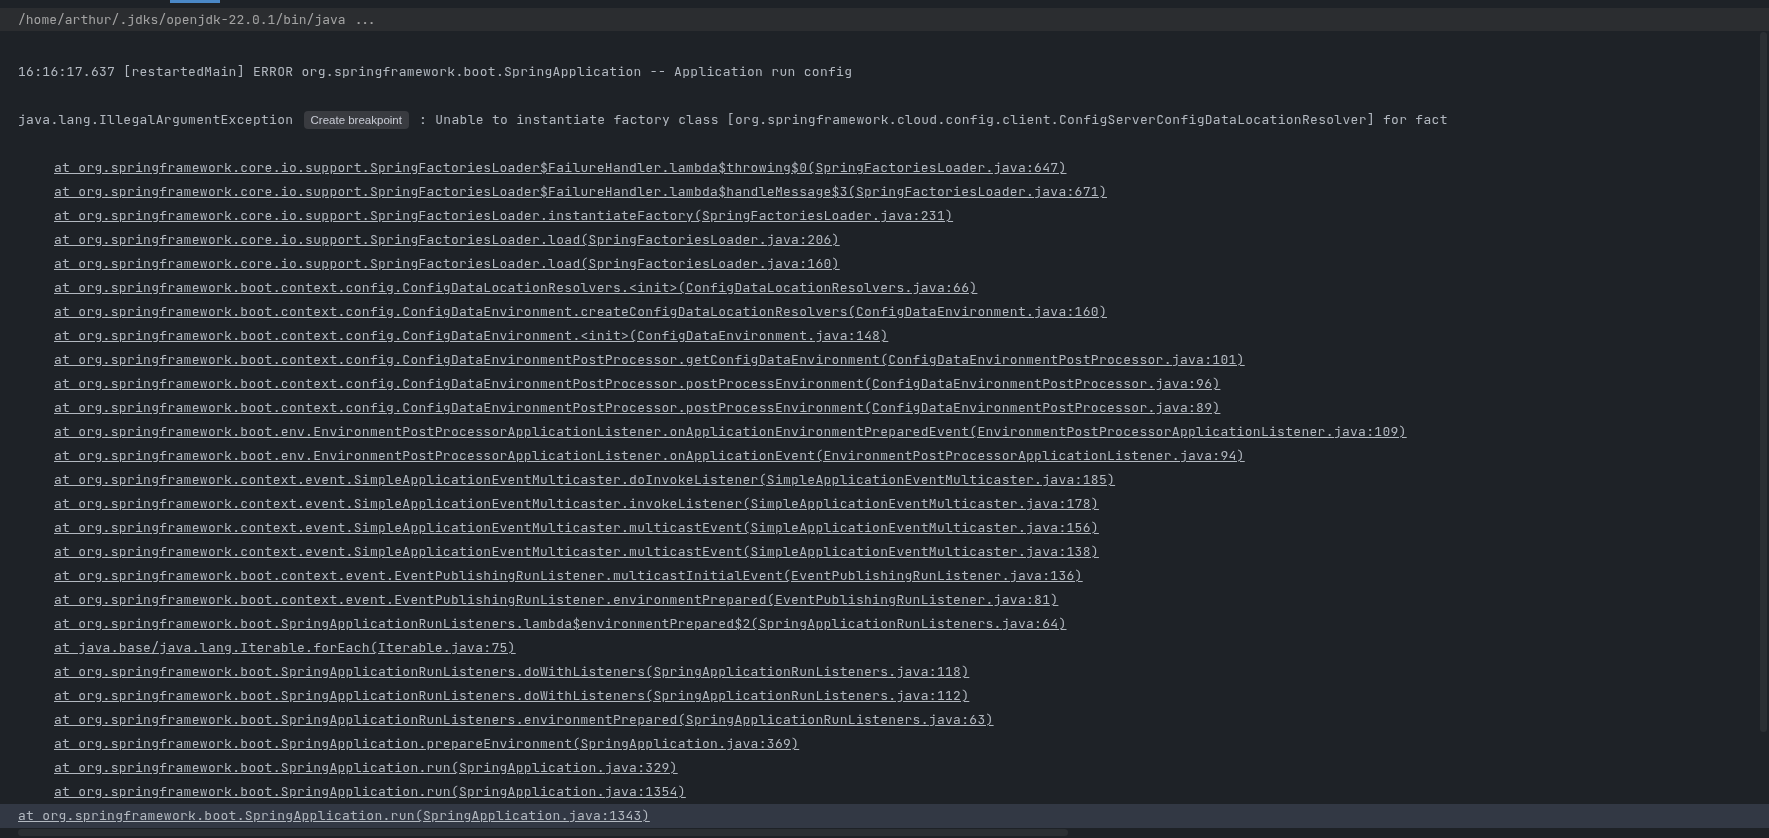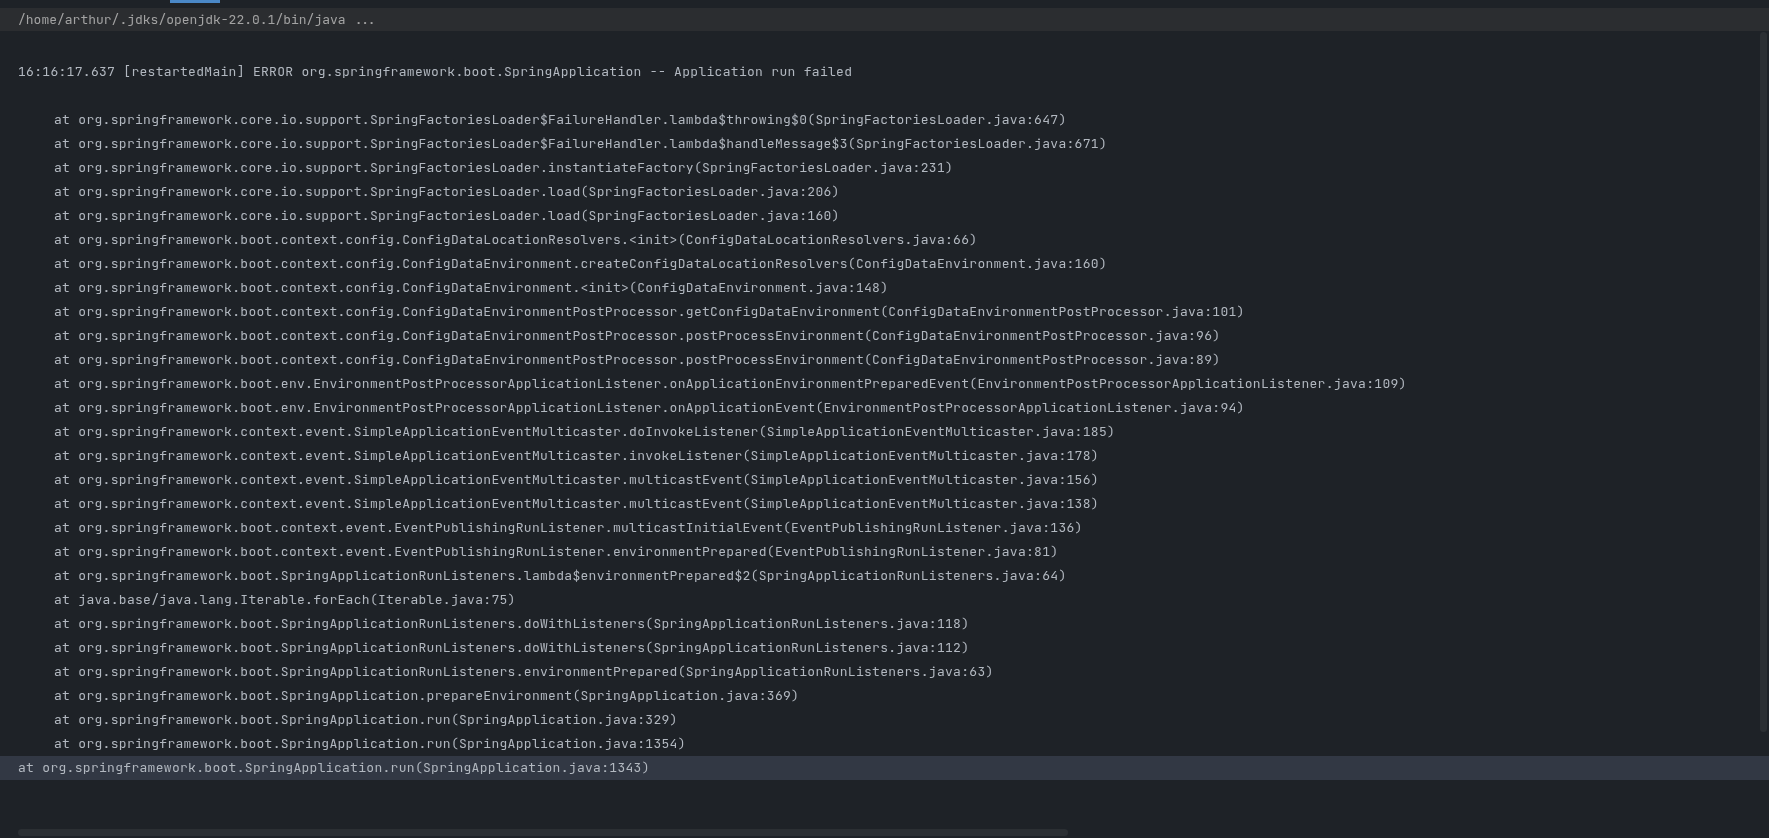--- a/index.html
+++ b/index.html
@@ -59,20 +59,21 @@
       font-size: 11.5px;
       margin: 0 2px;
       cursor: pointer;
       vertical-align: middle;
       line-height: 18px;
       letter-spacing: 0;
       font-family: -apple-system, BlinkMacSystemFont, 'Segoe UI', sans-serif;
     }
     .stack-line {
       color: #b2b8c0;
+      text-decoration: underline;
     }
     .stack-indent {
       padding-left: 36px;
     }
     .highlighted-line {
       background-color: #323844;
       margin-left: -18px;
       margin-right: -18px;
       padding-left: 18px;
       padding-right: 18px;
@@ -99,18 +100,19 @@
 </head>
 <body>
 
 <div class="top-bar">
   <div class="top-bar-highlight"></div>
 </div>
 
 <div class="command-line">/home/arthur/.jdks/openjdk-22.0.1/bin/java ...</div>
 
 <div class="console-content">
-<div class="log-line">16:16:17.637 [restartedMain] ERROR org.springframework.boot.SpringApplication -- Application run failed</div>
+<div class="log-line">16:16:17.637 [restartedMain] ERROR org.springframework.boot.SpringApplication -- Application run config</div>
+<div class="log-line"><span>java.lang.IllegalArgumentException</span> <span class="breakpoint-btn">Create breakpoint</span> <span>: Unable to instantiate factory class [org.springframework.cloud.config.client.ConfigServerConfigDataLocationResolver] for fact</span></div>
 <div id="stack-trace-container"><div class="stack-line stack-indent">at org.springframework.core.io.support.SpringFactoriesLoader$FailureHandler.lambda$throwing$0(SpringFactoriesLoader.java:647)</div><div class="stack-line stack-indent">at org.springframework.core.io.support.SpringFactoriesLoader$FailureHandler.lambda$handleMessage$3(SpringFactoriesLoader.java:671)</div><div class="stack-line stack-indent">at org.springframework.core.io.support.SpringFactoriesLoader.instantiateFactory(SpringFactoriesLoader.java:231)</div><div class="stack-line stack-indent">at org.springframework.core.io.support.SpringFactoriesLoader.load(SpringFactoriesLoader.java:206)</div><div class="stack-line stack-indent">at org.springframework.core.io.support.SpringFactoriesLoader.load(SpringFactoriesLoader.java:160)</div><div class="stack-line stack-indent">at org.springframework.boot.context.config.ConfigDataLocationResolvers.&lt;init&gt;(ConfigDataLocationResolvers.java:66)</div><div class="stack-line stack-indent">at org.springframework.boot.context.config.ConfigDataEnvironment.createConfigDataLocationResolvers(ConfigDataEnvironment.java:160)</div><div class="stack-line stack-indent">at org.springframework.boot.context.config.ConfigDataEnvironment.&lt;init&gt;(ConfigDataEnvironment.java:148)</div><div class="stack-line stack-indent">at org.springframework.boot.context.config.ConfigDataEnvironmentPostProcessor.getConfigDataEnvironment(ConfigDataEnvironmentPostProcessor.java:101)</div><div class="stack-line stack-indent">at org.springframework.boot.context.config.ConfigDataEnvironmentPostProcessor.postProcessEnvironment(ConfigDataEnvironmentPostProcessor.java:96)</div><div class="stack-line stack-indent">at org.springframework.boot.context.config.ConfigDataEnvironmentPostProcessor.postProcessEnvironment(ConfigDataEnvironmentPostProcessor.java:89)</div><div class="stack-line stack-indent">at org.springframework.boot.env.EnvironmentPostProcessorApplicationListener.onApplicationEnvironmentPreparedEvent(EnvironmentPostProcessorApplicationListener.java:109)</div><div class="stack-line stack-indent">at org.springframework.boot.env.EnvironmentPostProcessorApplicationListener.onApplicationEvent(EnvironmentPostProcessorApplicationListener.java:94)</div><div class="stack-line stack-indent">at org.springframework.context.event.SimpleApplicationEventMulticaster.doInvokeListener(SimpleApplicationEventMulticaster.java:185)</div><div class="stack-line stack-indent">at org.springframework.context.event.SimpleApplicationEventMulticaster.invokeListener(SimpleApplicationEventMulticaster.java:178)</div><div class="stack-line stack-indent">at org.springframework.context.event.SimpleApplicationEventMulticaster.multicastEvent(SimpleApplicationEventMulticaster.java:156)</div><div class="stack-line stack-indent">at org.springframework.context.event.SimpleApplicationEventMulticaster.multicastEvent(SimpleApplicationEventMulticaster.java:138)</div><div class="stack-line stack-indent">at org.springframework.boot.context.event.EventPublishingRunListener.multicastInitialEvent(EventPublishingRunListener.java:136)</div><div class="stack-line stack-indent">at org.springframework.boot.context.event.EventPublishingRunListener.environmentPrepared(EventPublishingRunListener.java:81)</div><div class="stack-line stack-indent">at org.springframework.boot.SpringApplicationRunListeners.lambda$environmentPrepared$2(SpringApplicationRunListeners.java:64)</div><div class="stack-line stack-indent">at java.base/java.lang.Iterable.forEach(Iterable.java:75)</div><div class="stack-line stack-indent">at org.springframework.boot.SpringApplicationRunListeners.doWithListeners(SpringApplicationRunListeners.java:118)</div><div class="stack-line stack-indent">at org.springframework.boot.SpringApplicationRunListeners.doWithListeners(SpringApplicationRunListeners.java:112)</div><div class="stack-line stack-indent">at org.springframework.boot.SpringApplicationRunListeners.environmentPrepared(SpringApplicationRunListeners.java:63)</div><div class="stack-line stack-indent">at org.springframework.boot.SpringApplication.prepareEnvironment(SpringApplication.java:369)</div><div class="stack-line stack-indent">at org.springframework.boot.SpringApplication.run(SpringApplication.java:329)</div><div class="stack-line stack-indent">at org.springframework.boot.SpringApplication.run(SpringApplication.java:1354)</div><div class="stack-line stack-indent highlighted-line">at org.springframework.boot.SpringApplication.run(SpringApplication.java:1343)</div></div>
 </div>
 
 <div class="scrollbar-vertical"></div>
 <div class="scrollbar-horizontal"></div>
 
 </body></html>

